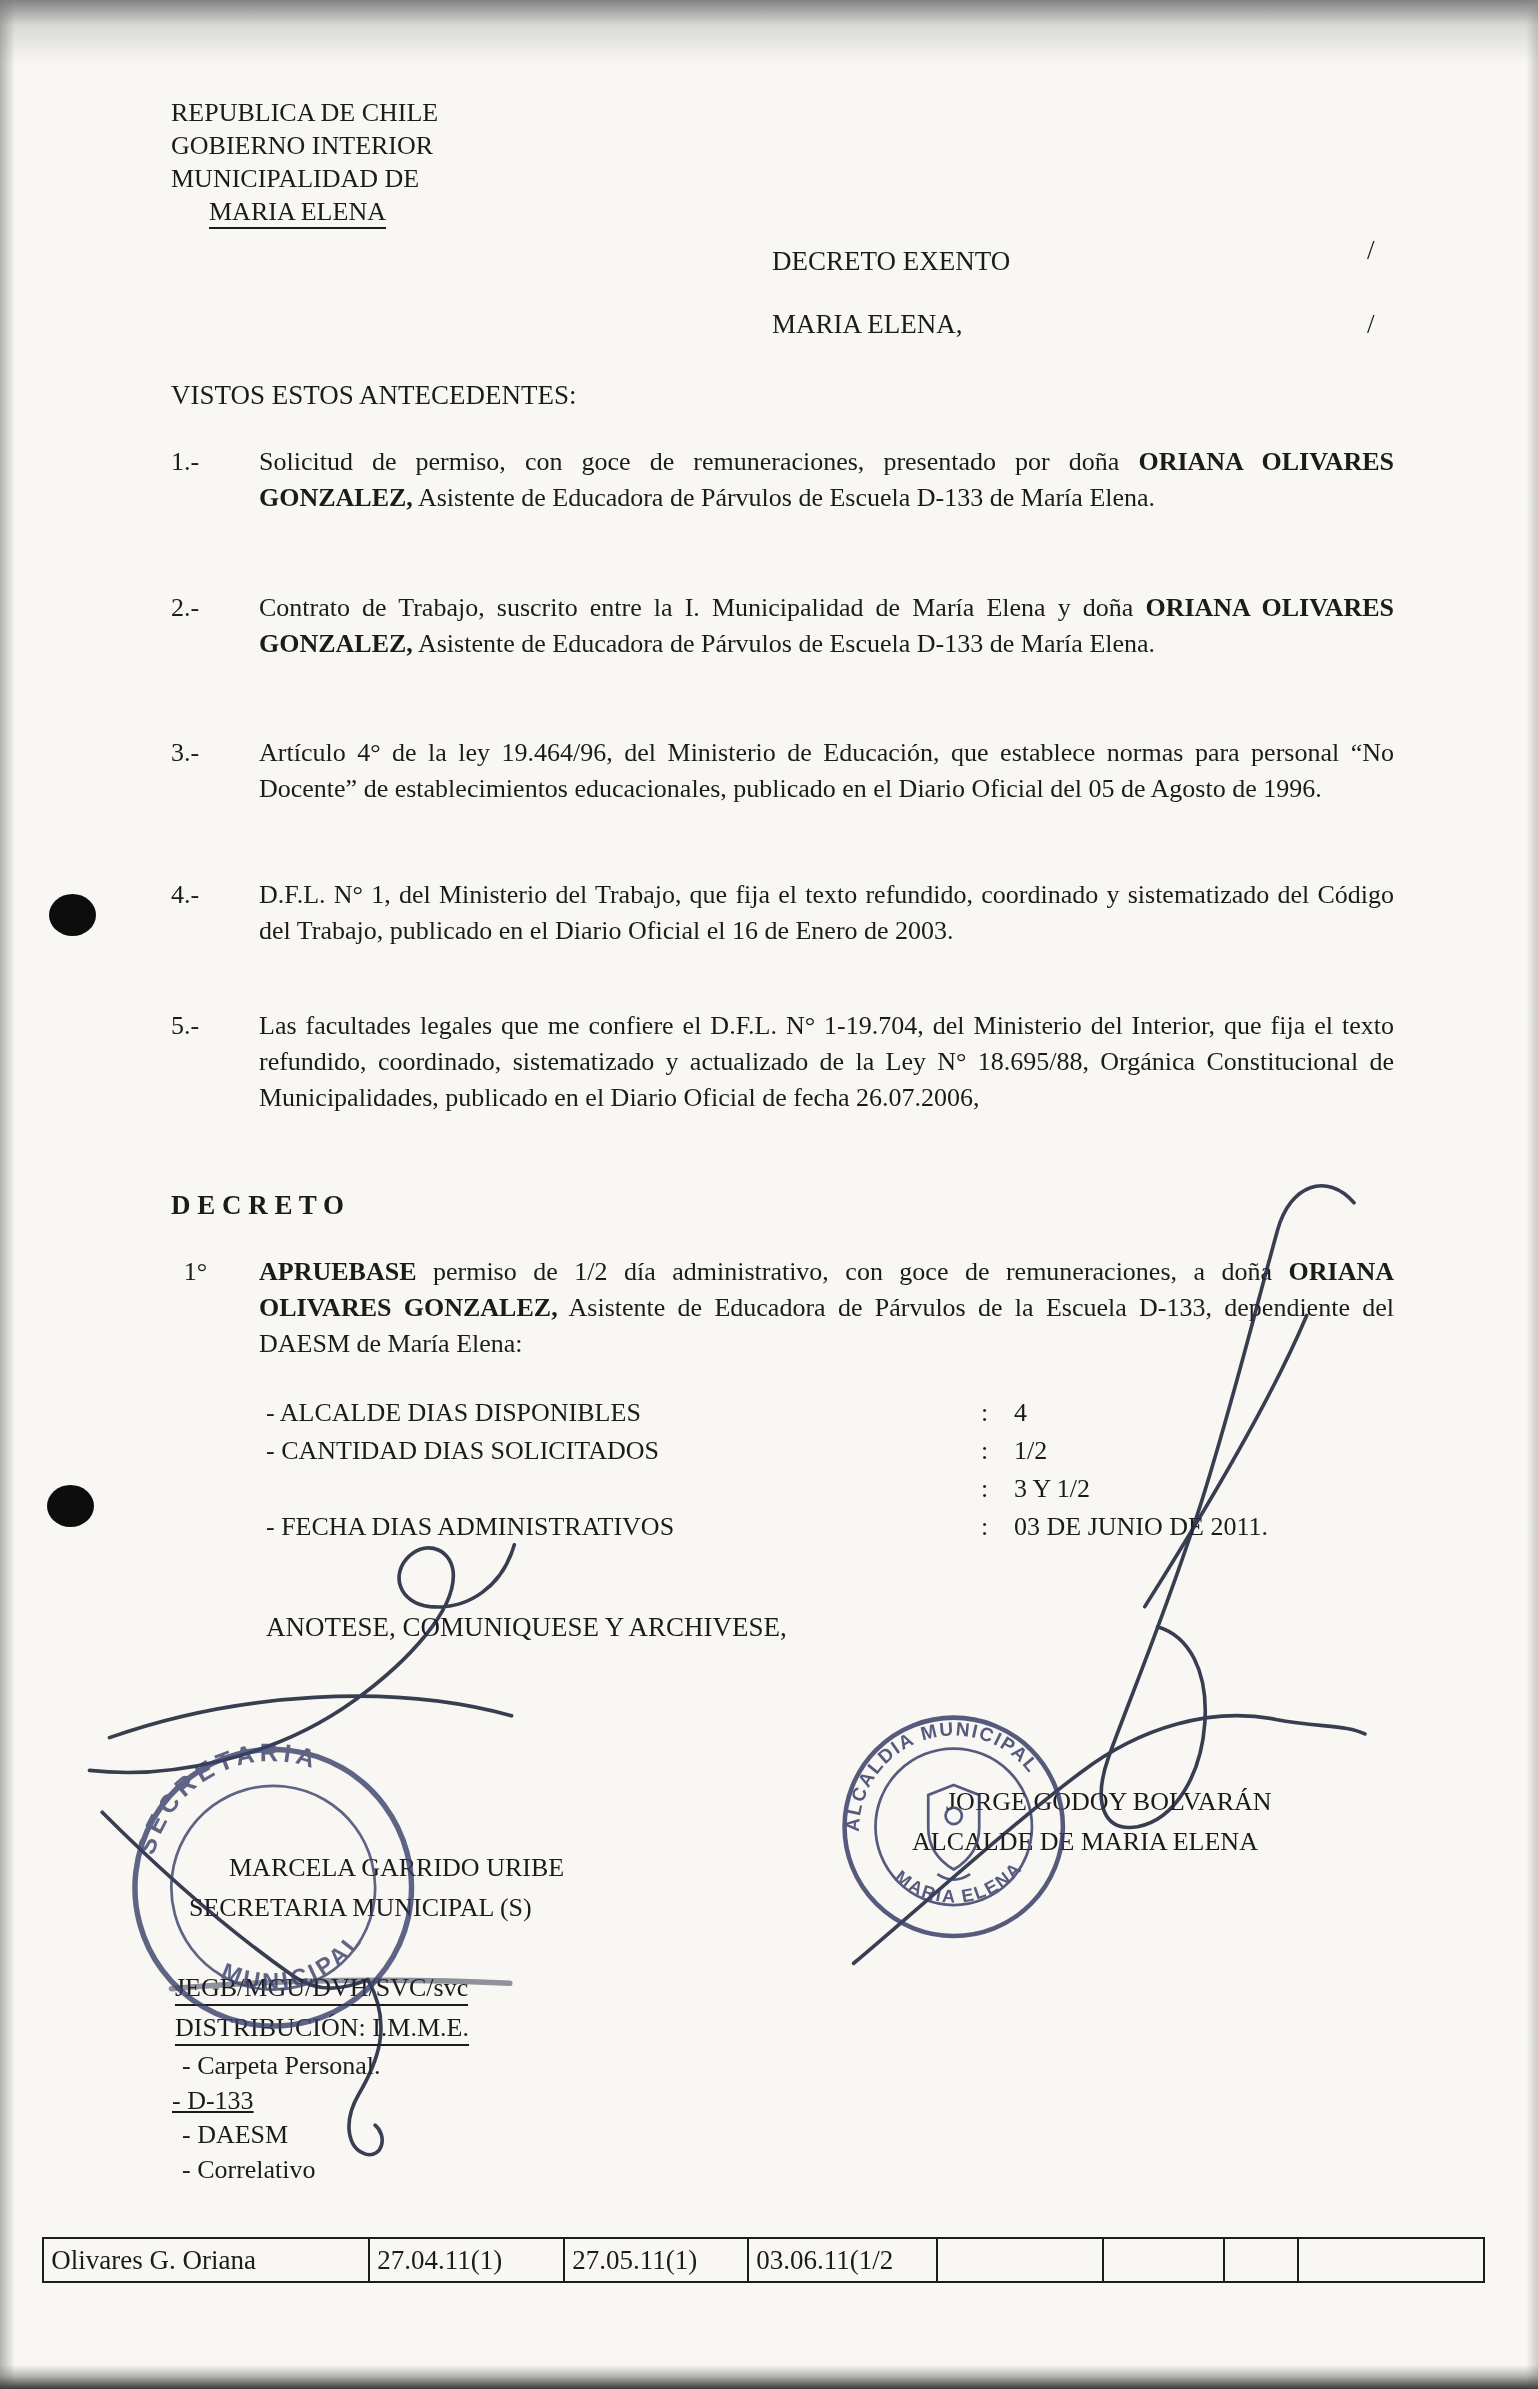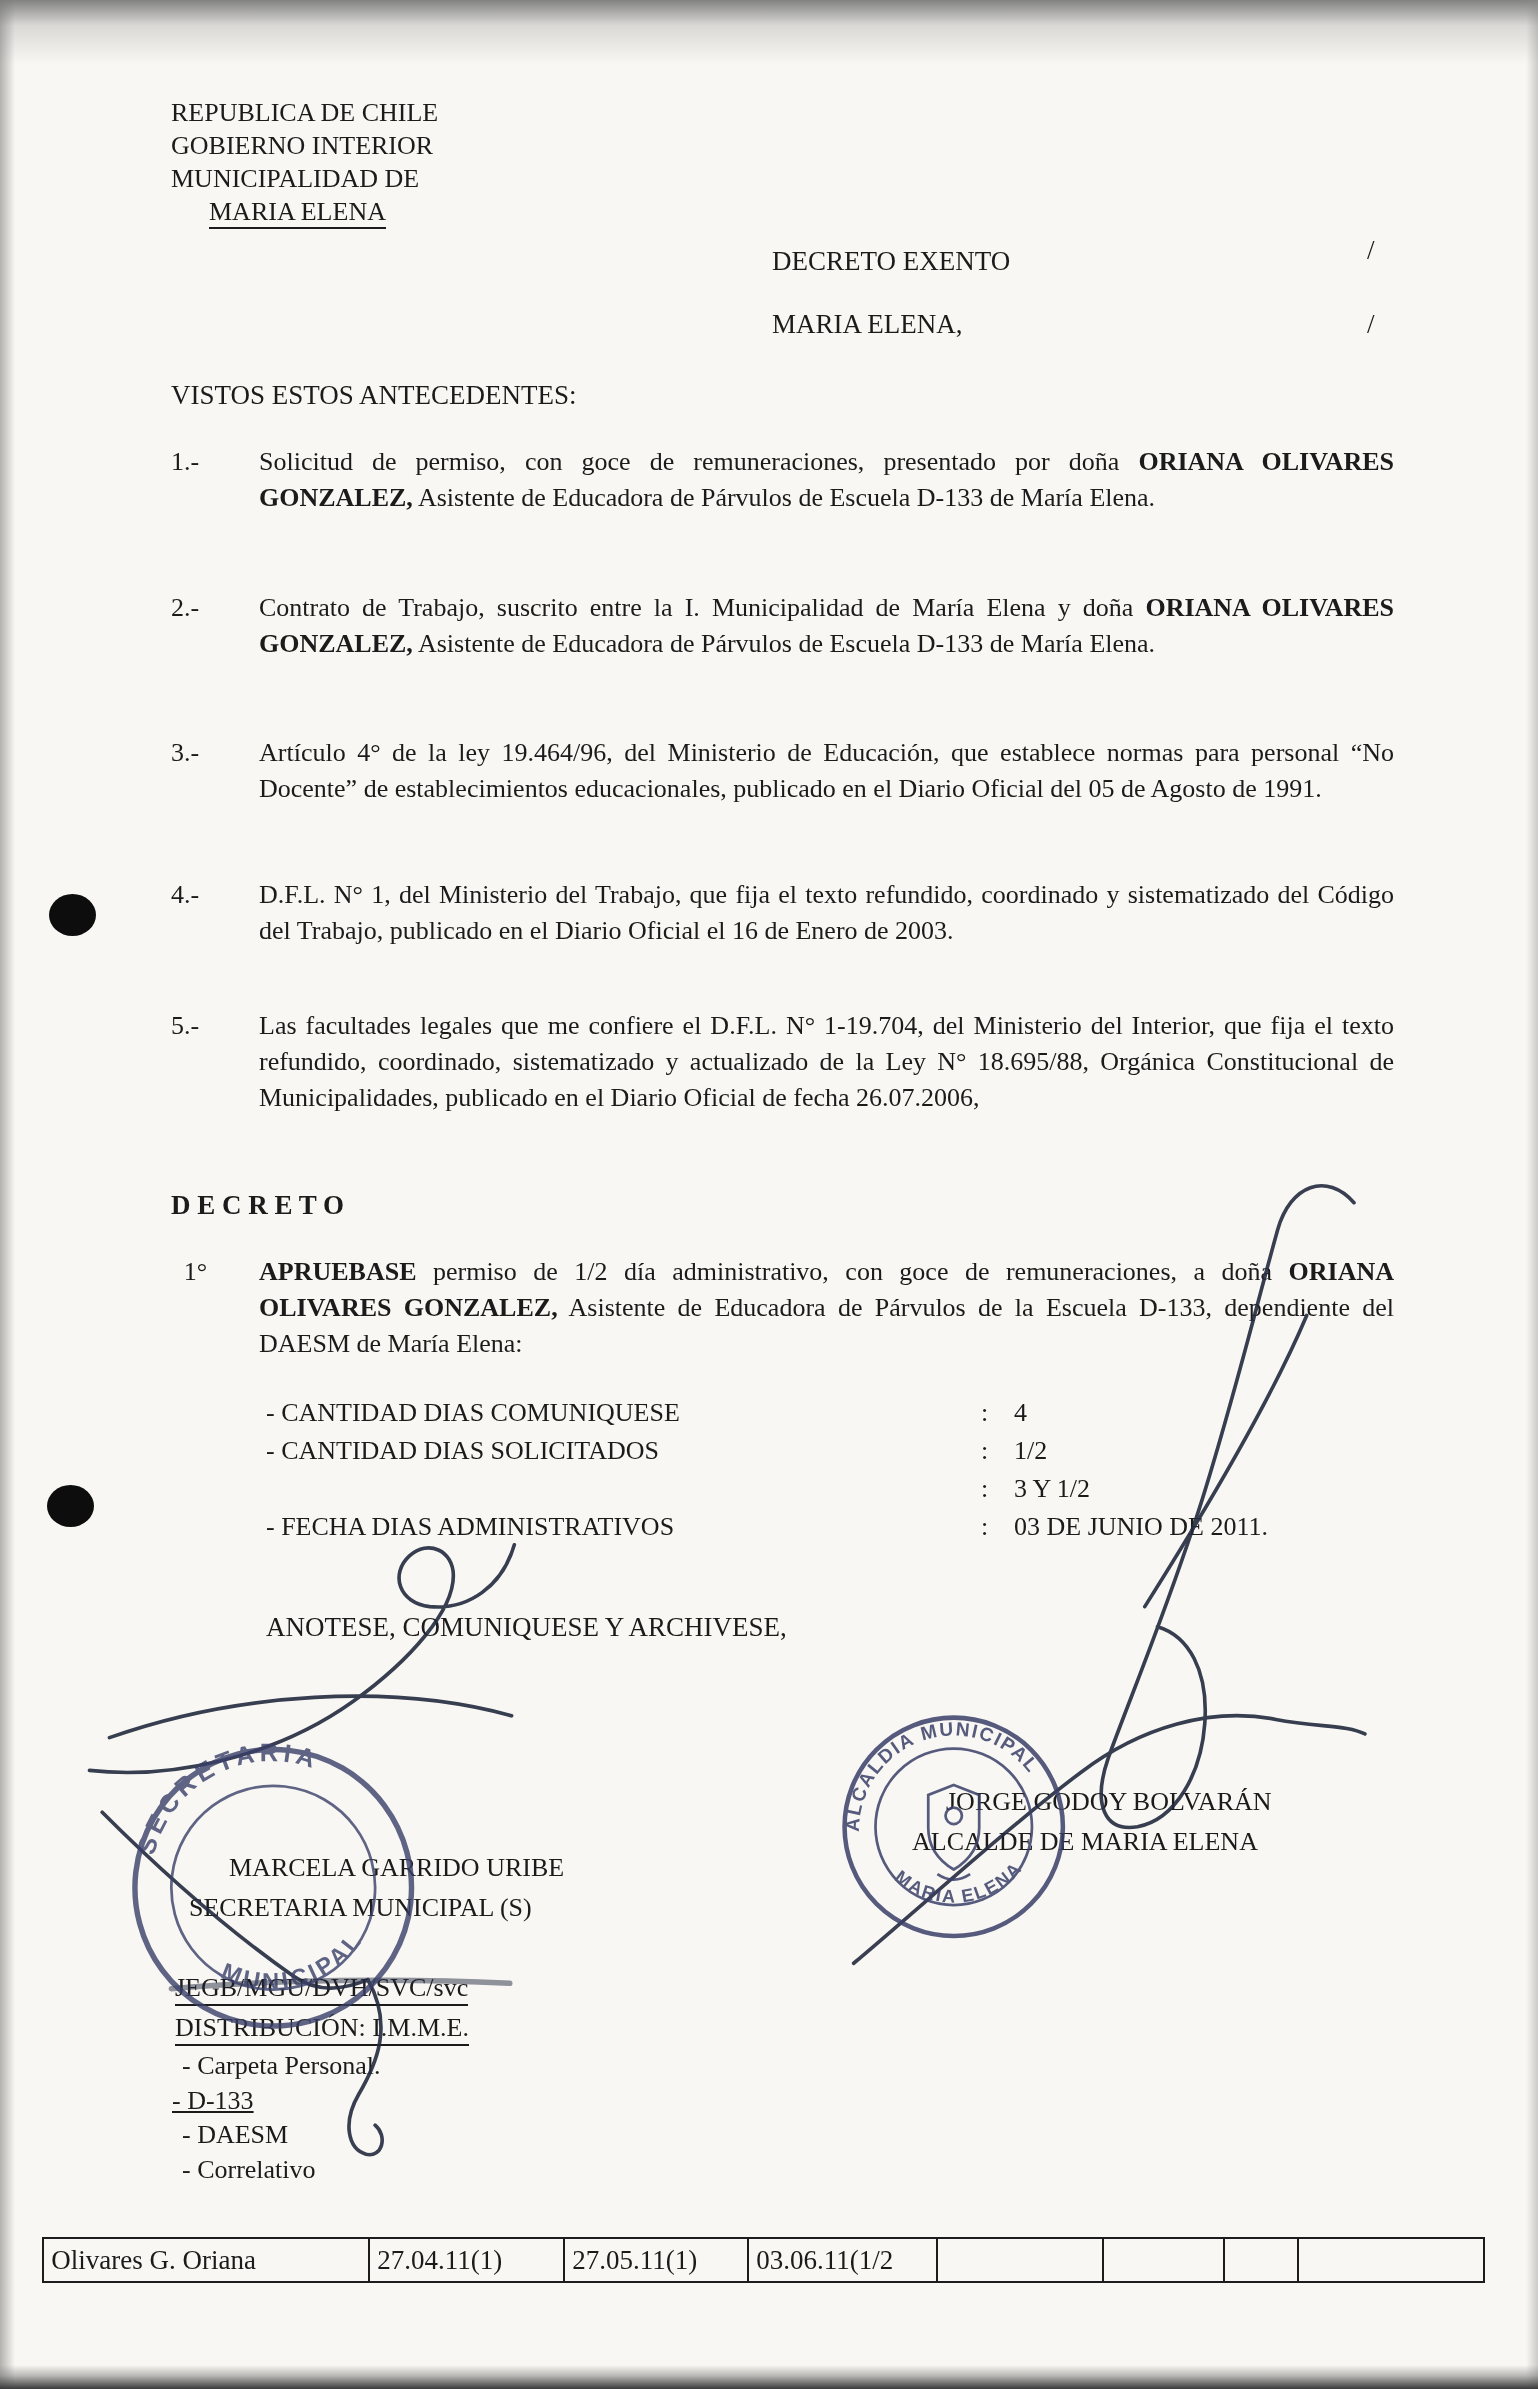--- a/index.html
+++ b/index.html
@@ -84,40 +84,40 @@
   <div class="item" style="top:444px;">
     <span class="num">1.-</span>
     <span class="body"><span>Solicitud de permiso, con goce de remuneraciones, presentado por doña </span><span class="b">ORIANA OLIVARES GONZALEZ,</span><span>  Asistente de Educadora de Párvulos de Escuela D-133 de María Elena.</span></span>
   </div>
   <div class="item" style="top:590px;">
     <span class="num">2.-</span>
     <span class="body"><span>Contrato de Trabajo, suscrito entre la I. Municipalidad de María Elena y doña </span><span class="b">ORIANA OLIVARES GONZALEZ,</span><span>  Asistente de Educadora de Párvulos de Escuela D-133 de María Elena.</span></span>
   </div>
   <div class="item" style="top:735px;">
     <span class="num">3.-</span>
-    <span class="body"><span>Artículo 4° de la ley  19.464/96, del Ministerio de Educación, que establece normas para personal “No Docente” de establecimientos educacionales, publicado en el Diario Oficial del 05 de Agosto de 1991.</span></span>
+    <span class="body"><span>Artículo 4° de la ley  19.464/96, del Ministerio de Educación, que establece normas para personal “No Docente” de establecimientos educacionales, publicado en el Diario Oficial del 05 de Agosto de 1996.</span></span>
   </div>
   <div class="item" style="top:877px;">
     <span class="num">4.-</span>
     <span class="body"><span>D.F.L.  N°  1,  del  Ministerio  del  Trabajo,  que  fija  el  texto  refundido,  coordinado  y sistematizado del Código del Trabajo, publicado en el Diario Oficial el 16 de Enero de 2003.</span></span>
   </div>
   <div class="item" style="top:1008px;">
     <span class="num">5.-</span>
     <span class="body"><span>Las facultades legales que me confiere el D.F.L. N° 1-19.704, del Ministerio del Interior, que fija el texto refundido, coordinado, sistematizado y actualizado de la Ley N° 18.695/88, Orgánica Constitucional de Municipalidades, publicado en el Diario Oficial de fecha 26.07.2006,</span></span>
   </div>
 
   <div class="abs label-30 b" style="left:171px;top:1190px;">D E C R E T O</div>
 
   <div class="item" style="top:1254px;">
     <span class="num" style="left:12.7px;">1°</span>
     <span class="body"><span class="b">APRUEBASE</span><span> permiso de 1/2  día administrativo, con goce de remuneraciones, a doña </span><span class="b">ORIANA OLIVARES GONZALEZ,</span><span>  Asistente de Educadora de Párvulos de  la Escuela D-133,  dependiente del DAESM de María Elena:</span></span>
   </div>
 
   <div class="detail-row" style="top:1398px;">
-    <span>- CANTIDAD DIAS COMUNIQUESE</span>
+    <span>- ALCALDE DIAS DISPONIBLES</span>
     <span class="colon">:</span>
     <span class="value">4</span>
   </div>
   <div class="detail-row" style="top:1436px;">
     <span>- CANTIDAD DIAS SOLICITADOS</span>
     <span class="colon">:</span>
     <span class="value">1/2</span>
   </div>
   <div class="detail-row" style="top:1474px;">
     <span class="colon">:</span>

